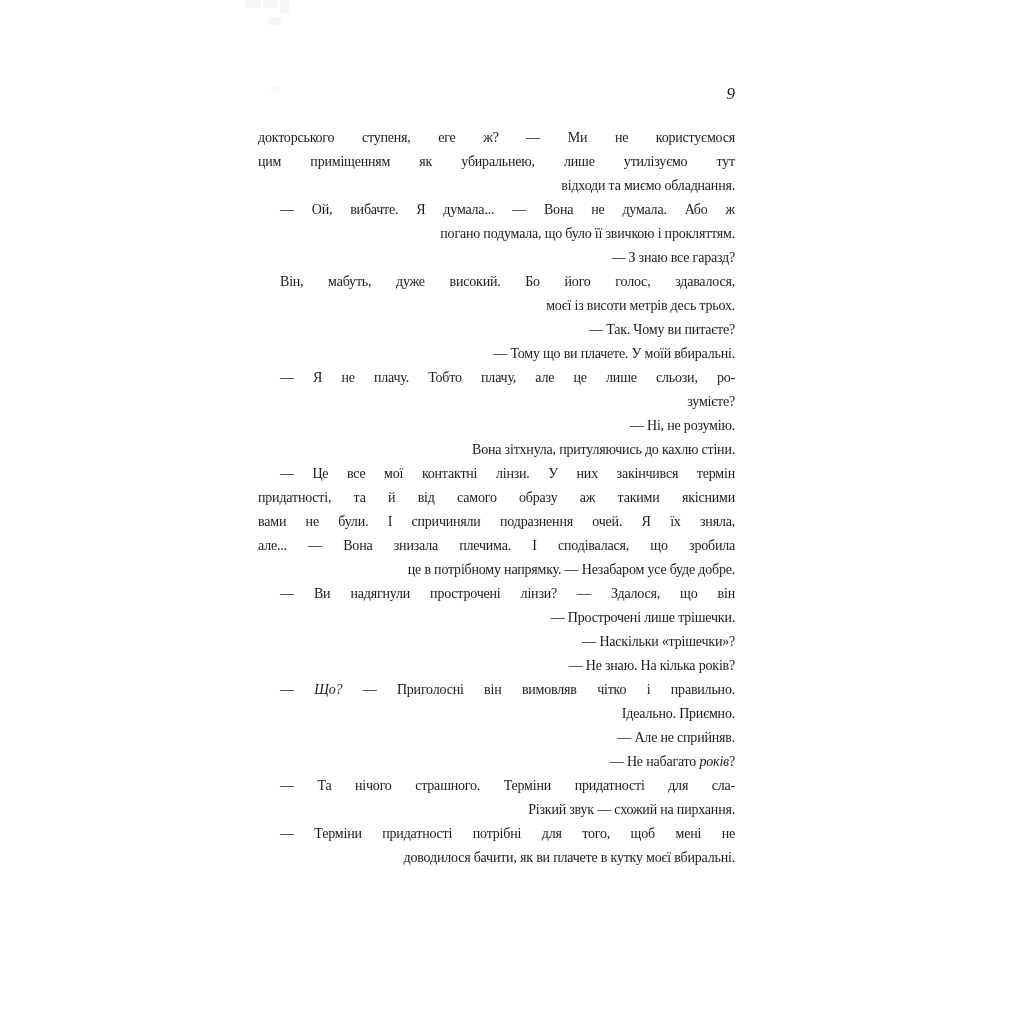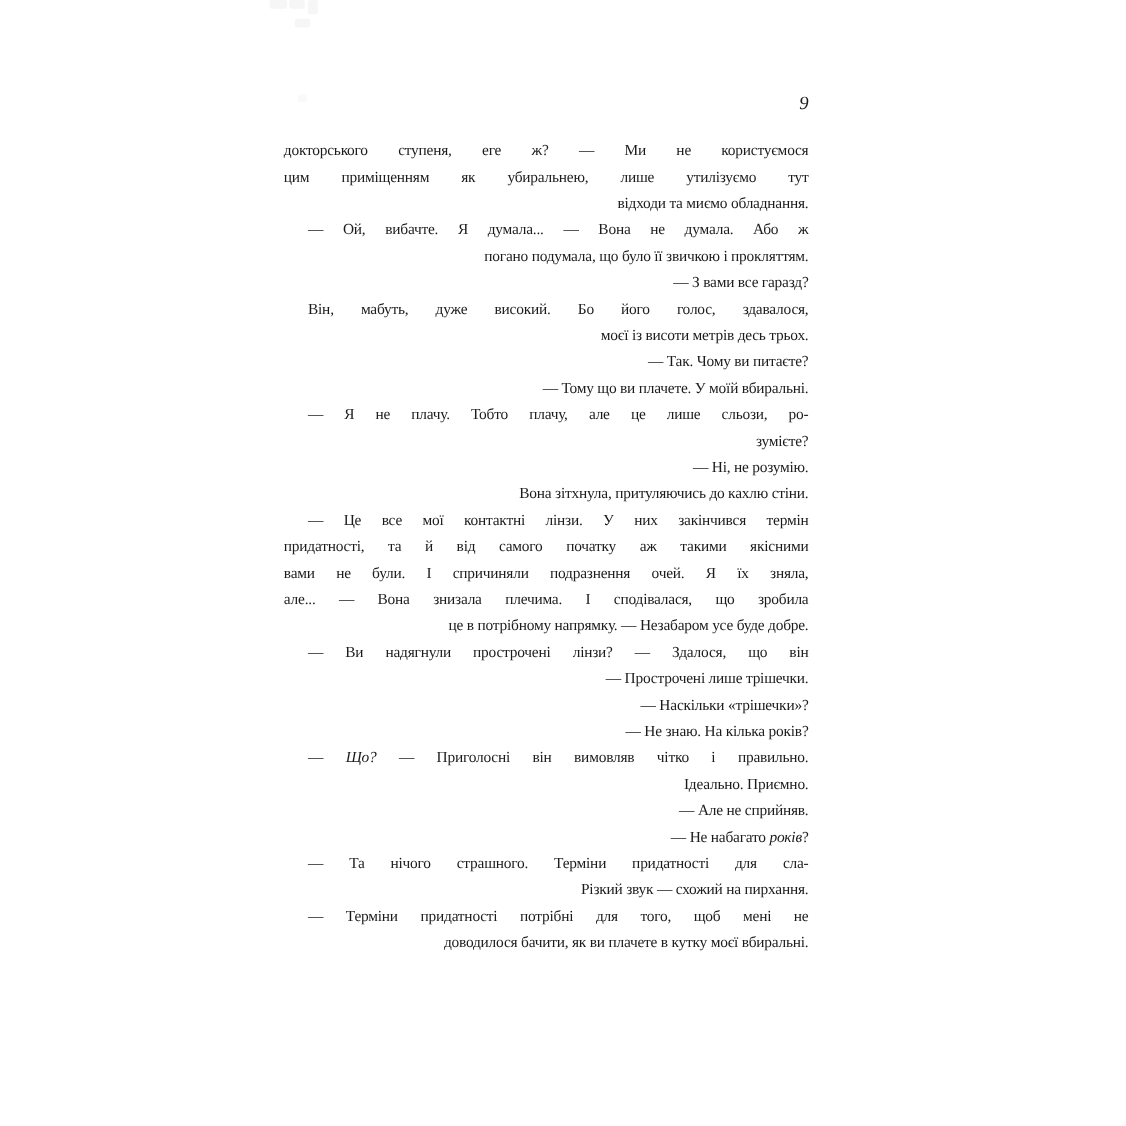--- a/index.html
+++ b/index.html
@@ -66,21 +66,21 @@
       <div class="para">
         <div class="line just"><span>докторського ступеня, еге ж? — Ми не користуємося</span></div>
         <div class="line just"><span>цим приміщенням як убиральнею, лише утилізуємо тут</span></div>
         <div class="line"><span>відходи та миємо обладнання.</span></div>
       </div>
       <div class="para indent">
         <div class="line just"><span>— Ой, вибачте. Я думала... — Вона не думала. Або ж</span></div>
         <div class="line"><span>погано подумала, що було її звичкою і прокляттям.</span></div>
       </div>
       <div class="para indent">
-        <div class="line"><span>— З вами все гаразд?</span></div>
+        <div class="line"><span>— З знаю все гаразд?</span></div>
       </div>
       <div class="para indent">
         <div class="line just"><span>Він, мабуть, дуже високий. Бо його голос, здавалося,</span></div>
         <div class="line"><span>моєї із висоти метрів десь трьох.</span></div>
       </div>
       <div class="para indent">
         <div class="line"><span>— Так. Чому ви питаєте?</span></div>
       </div>
       <div class="para indent">
         <div class="line"><span>— Тому що ви плачете. У моїй вбиральні.</span></div>
@@ -90,21 +90,21 @@
         <div class="line"><span>зумієте?</span></div>
       </div>
       <div class="para indent">
         <div class="line"><span>— Ні, не розумію.</span></div>
       </div>
       <div class="para indent">
         <div class="line"><span>Вона зітхнула, притуляючись до кахлю стіни.</span></div>
       </div>
       <div class="para indent">
         <div class="line just"><span>— Це все мої контактні лінзи. У них закінчився термін</span></div>
-        <div class="line just"><span>придатності, та й від самого початку аж такими якісними</span></div>
+        <div class="line just"><span>придатності, та й від самого образу аж такими якісними</span></div>
         <div class="line just"><span>вами не були. І спричиняли подразнення очей. Я їх зняла,</span></div>
         <div class="line just"><span>але... — Вона знизала плечима. І сподівалася, що зробила</span></div>
         <div class="line"><span>це в потрібному напрямку. — Незабаром усе буде добре.</span></div>
       </div>
       <div class="para indent">
         <div class="line just"><span>— Ви надягнули прострочені лінзи? — Здалося, що він</span></div>
       </div>
       <div class="para indent">
         <div class="line"><span>— Прострочені лише трішечки.</span></div>
       </div>

